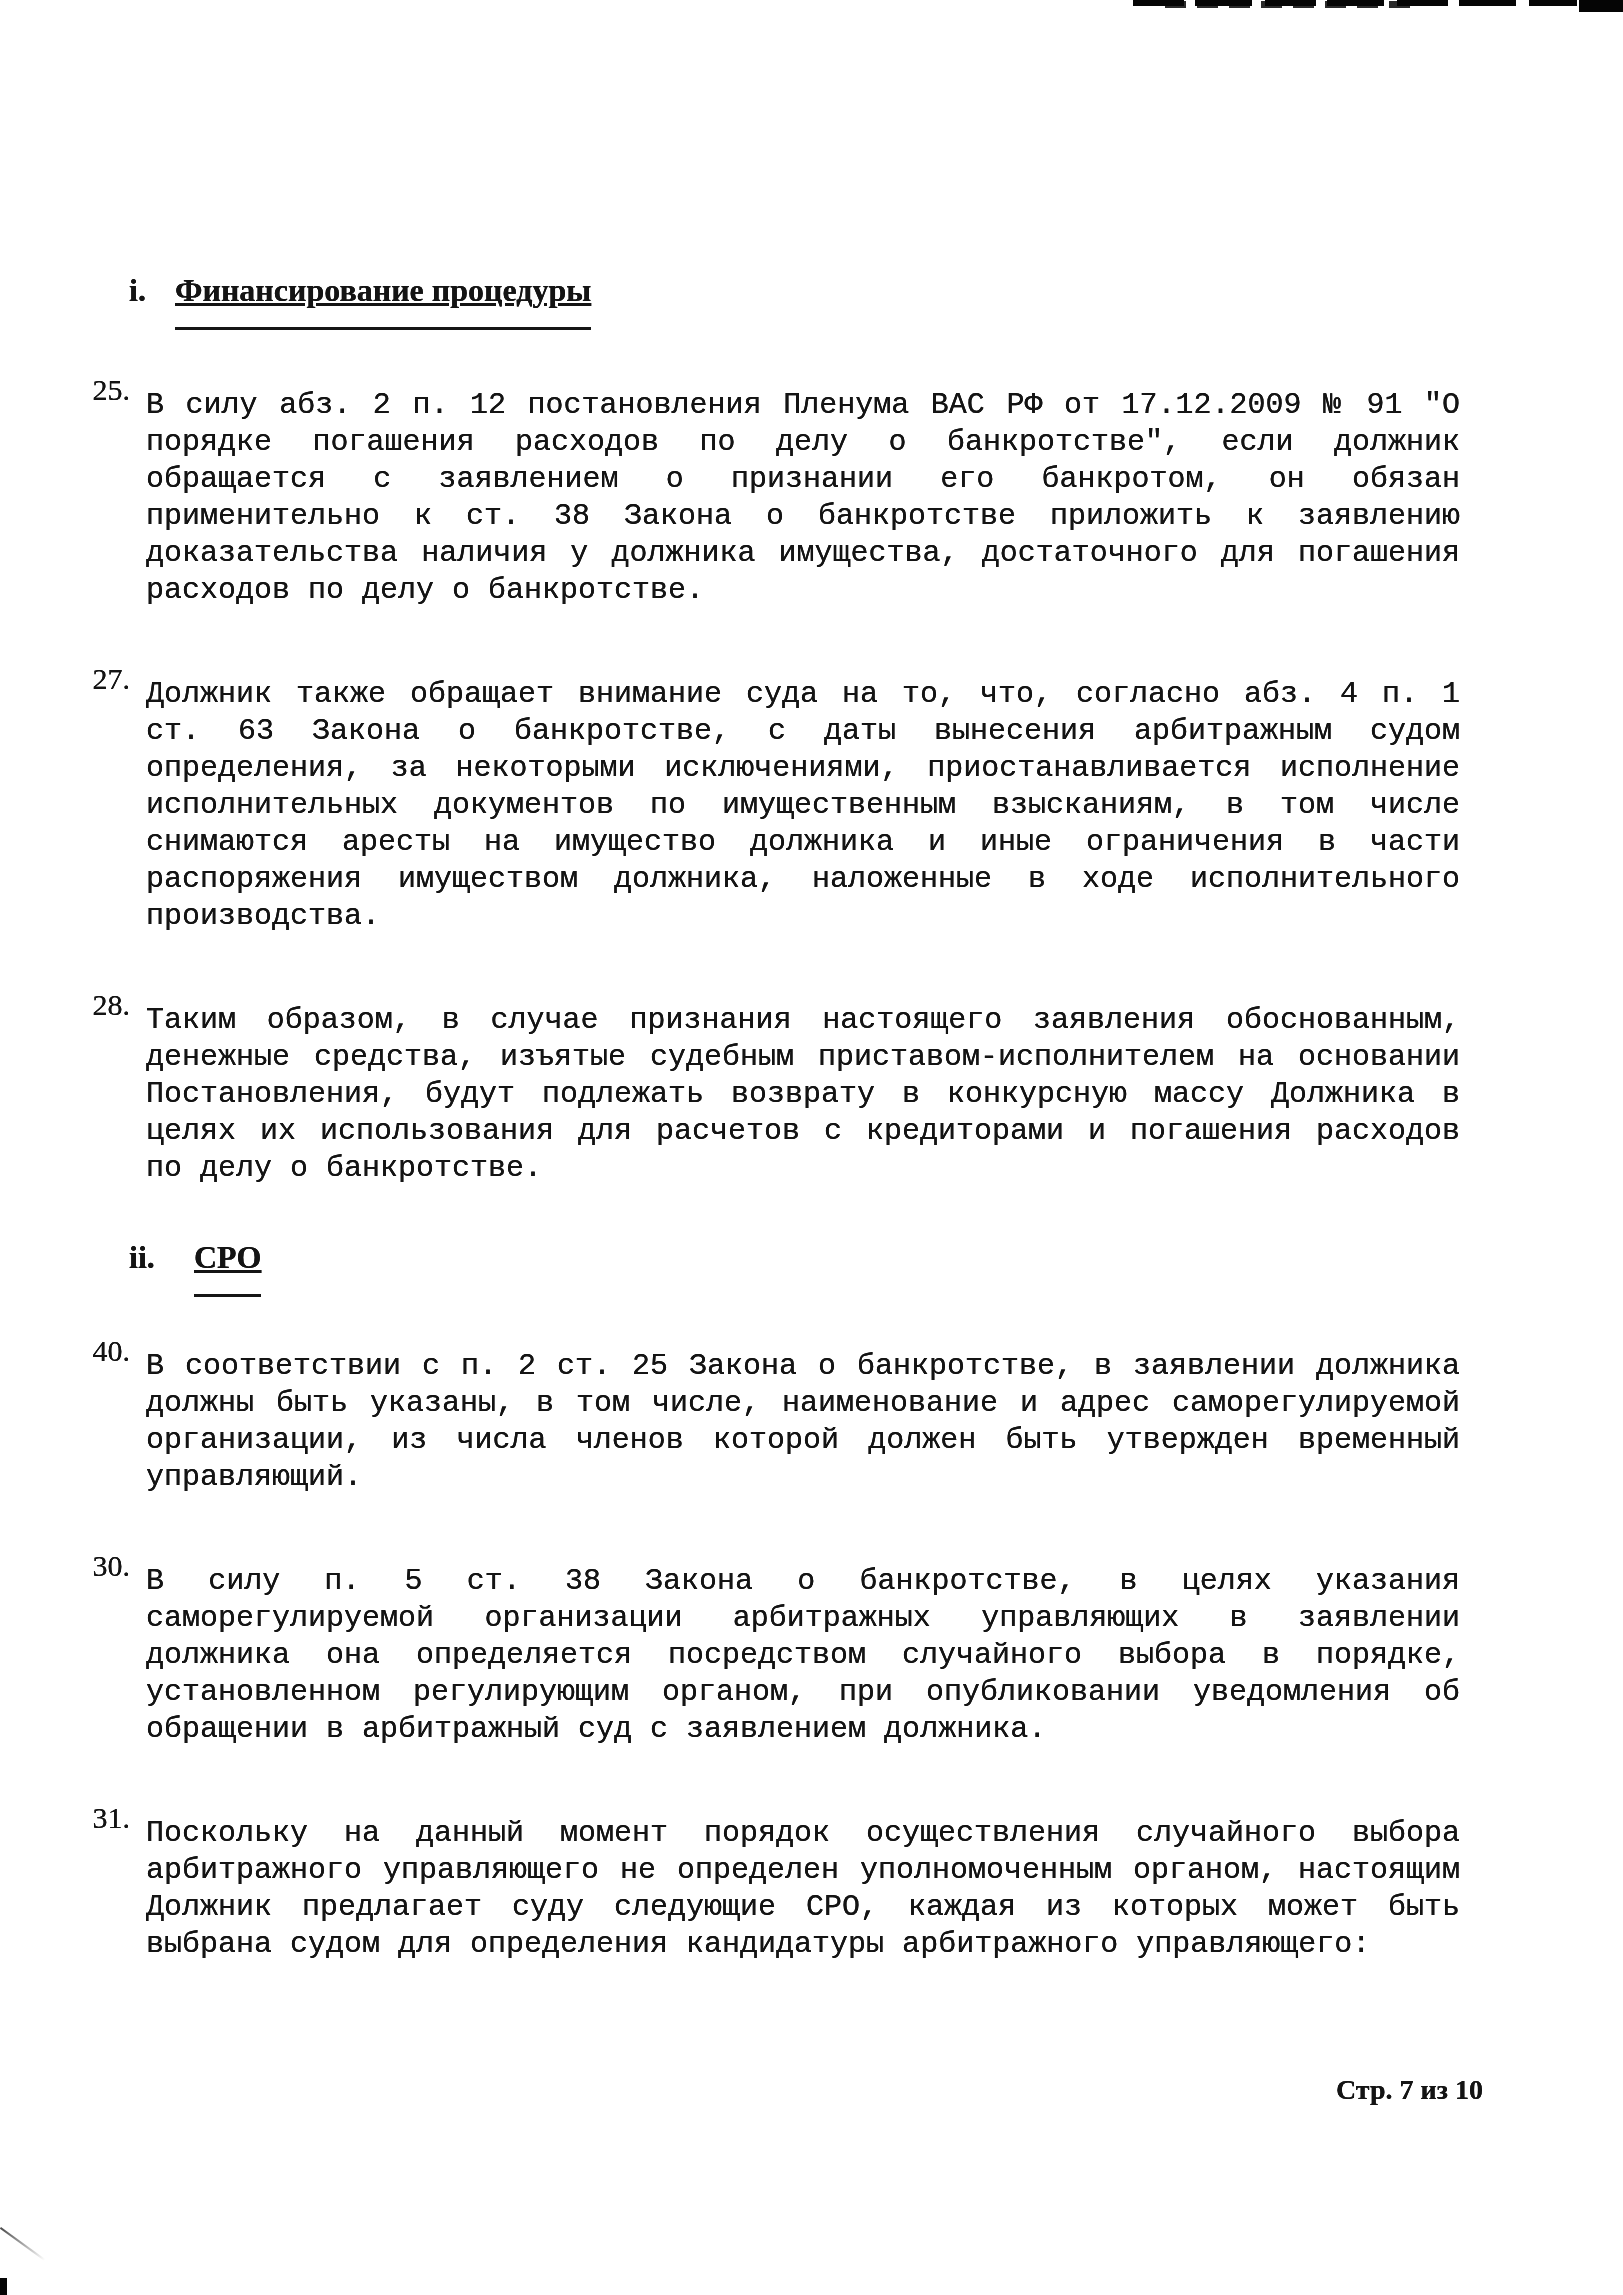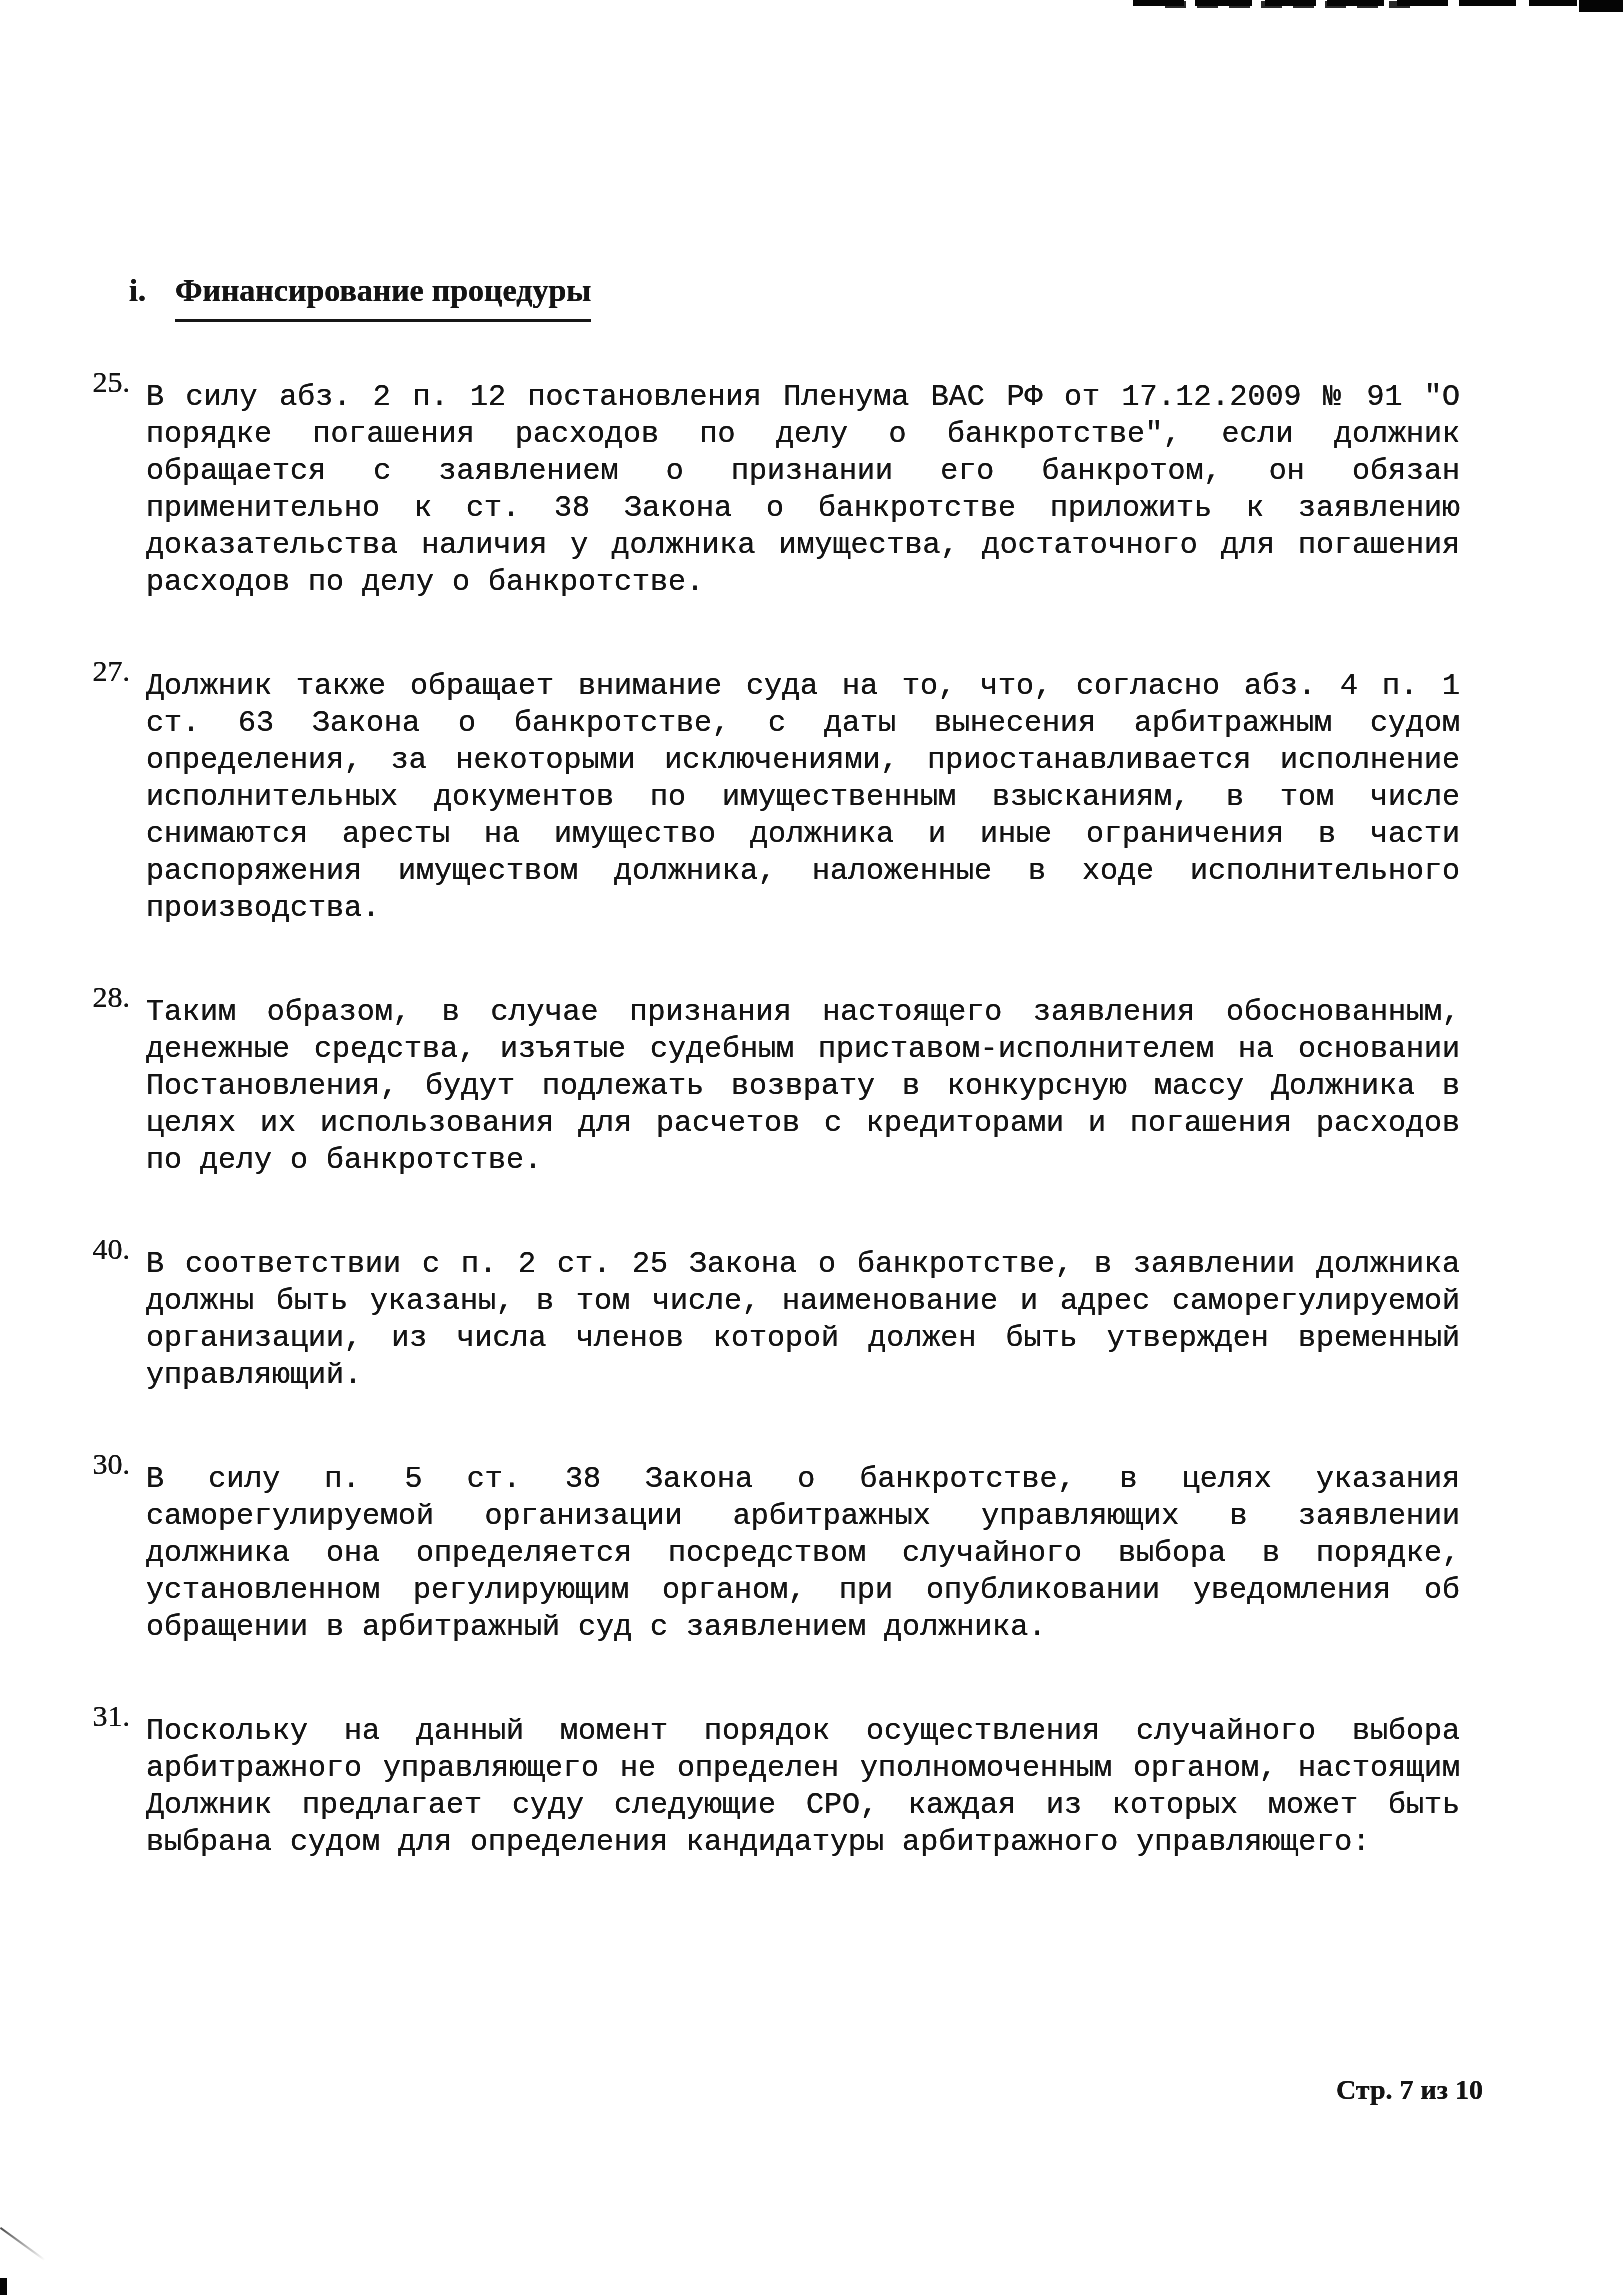--- a/index.html
+++ b/index.html
@@ -47,21 +47,22 @@
     line-height: 38px;
     font-weight: bold;
     margin-bottom: 41px;
     text-shadow: 0 0 0.4px #000;
   }
   .sec-heading.second { margin-top: 12.7px; margin-bottom: 35px; }
   .sec-marker { width: 46px; flex: 0 0 46px; }
   .sec-heading.second .sec-marker { width: 65px; flex-basis: 65px; }
   .sec-title {
     border-bottom: 3.2px solid #161616;
-    padding-bottom: 10px;
+    padding-bottom: 18px;
+    text-decoration: underline;
   }
 
   .para {
     display: grid;
     grid-template-columns: 71px 1fr;
     font-size: 30px;
     line-height: 37px;
     margin-bottom: 35px;
     text-shadow: 0 0 0.3px #000;
   }
@@ -105,20 +106,24 @@
   <div class="para">
     <span class="para-num">27.</span>
     <p class="para-text">Должник также обращает внимание суда на то, что, согласно абз. 4 п. 1 ст. 63 Закона о банкротстве, с даты вынесения арбитражным судом определения, за некоторыми исключениями, приостанавливается исполнение исполнительных документов по имущественным взысканиям, в том числе снимаются аресты на имущество должника и иные ограничения в части распоряжения имуществом должника, наложенные в ходе исполнительного производства.</p>
   </div>
 
   <div class="para">
     <span class="para-num">28.</span>
     <p class="para-text">Таким образом, в случае признания настоящего заявления обоснованным, денежные средства, изъятые судебным приставом-исполнителем на основании Постановления, будут подлежать возврату в конкурсную массу Должника в целях их использования для расчетов с кредиторами и погашения расходов по делу о банкротстве.</p>
   </div>
 
+  <div class="sec-heading second">
+    <span class="sec-marker">ii.</span>
+    <span class="sec-title">СРО</span>
+  </div>
 
   <div class="para">
     <span class="para-num">40.</span>
     <p class="para-text">В соответствии с п. 2 ст. 25 Закона о банкротстве, в заявлении должника должны быть указаны, в том числе, наименование и адрес саморегулируемой организации, из числа членов которой должен быть утвержден временный управляющий.</p>
   </div>
 
   <div class="para">
     <span class="para-num">30.</span>
     <p class="para-text">В силу п. 5 ст. 38 Закона о банкротстве, в целях указания саморегулируемой организации арбитражных управляющих в заявлении должника она определяется посредством случайного выбора в порядке, установленном регулирующим органом, при опубликовании уведомления об обращении в арбитражный суд с заявлением должника.</p>
   </div>

